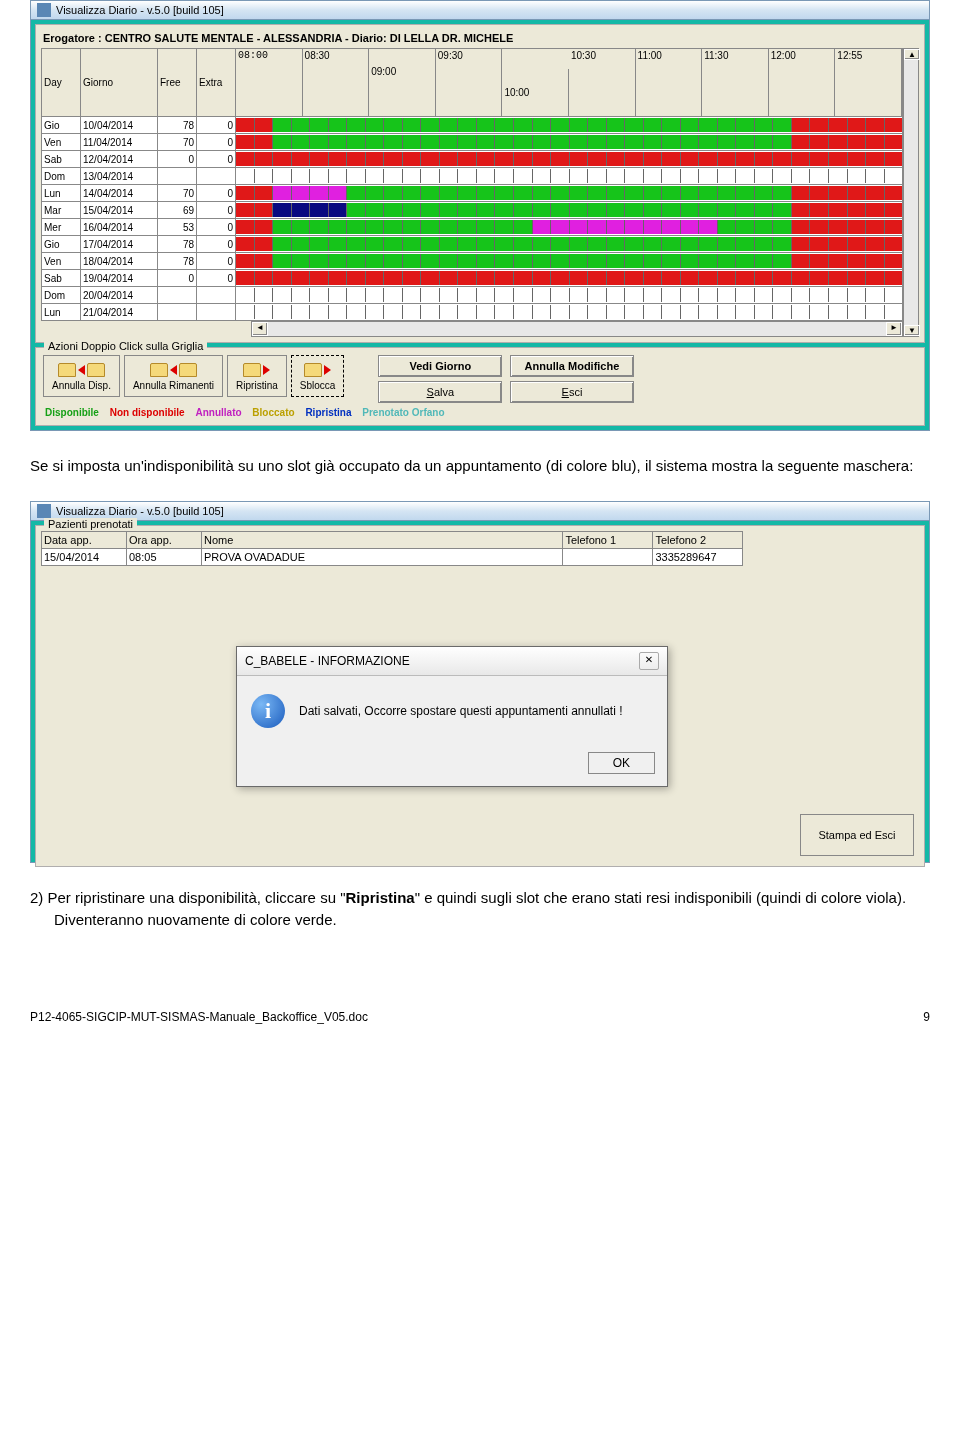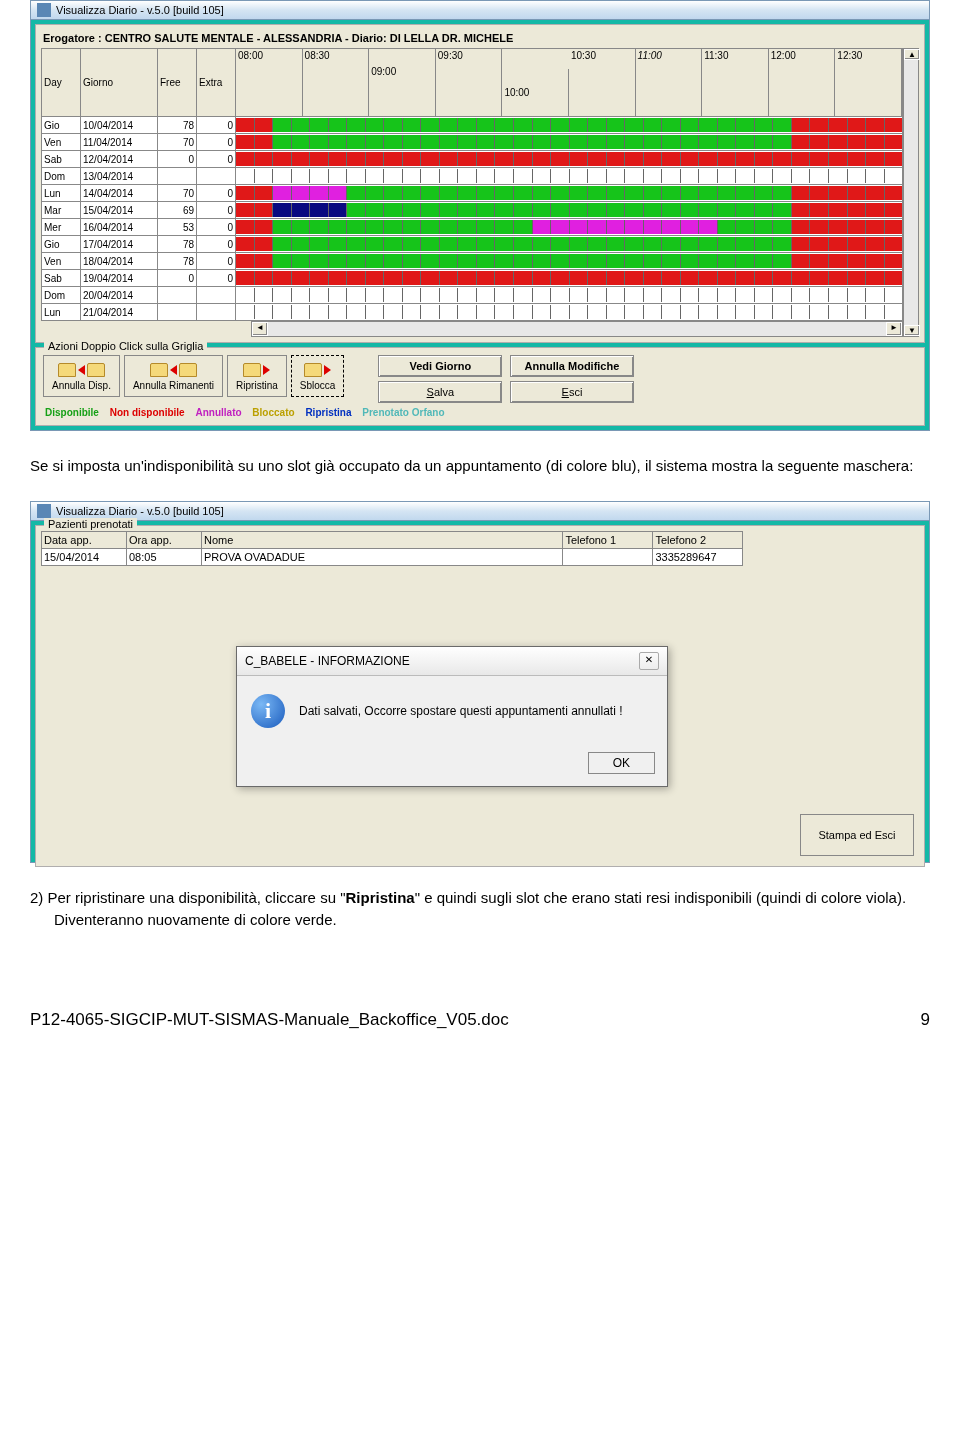--- a/index.html
+++ b/index.html
@@ -56,21 +56,21 @@
   .dialog { position:absolute; left:200px; top:120px; width:430px; border:1px solid #6a6a6a; background:#f0f0f0; box-shadow:2px 2px 8px rgba(0,0,0,.3); font-size:12px; }
   .dlg-title { background:linear-gradient(#fff,#e8e8e8); padding:5px 8px; border-bottom:1px solid #bbb; display:flex; justify-content:space-between; align-items:center; }
   .dlg-close { width:18px; height:16px; border:1px solid #aaa; text-align:center; font-size:10px; line-height:14px; border-radius:2px; }
   .dlg-body { display:flex; align-items:center; padding:18px 14px; gap:14px; }
   .info-icon { width:34px; height:34px; border-radius:50%; background:radial-gradient(circle at 30% 30%,#7ab8f5,#1a5bbd); color:#fff; font-weight:bold; font-size:22px; display:flex; align-items:center; justify-content:center; font-family:Georgia,serif; }
   .dlg-btns { text-align:right; padding:6px 12px 12px; }
   .dlg-btn { border:1px solid #888; background:#f0f0f0; padding:3px 24px; font-size:12px; }
 
   .stampa { position:absolute; right:10px; bottom:10px; border:1px solid #888; background:#ece9d8; padding:14px 6px; font-size:11px; text-align:center; width:100px; }
 
-  .footer { display:flex; justify-content:space-between; font-size:17px; margin-top:80px; }
+  .footer { display:flex; justify-content:space-between; font-size:12px; margin-top:80px; }
 </style>
 </head>
 <body>
 <div class="page">
 
 <div class="win">
   <div class="titlebar">
     <div class="win-icon"></div>
     <span>Visualizza Diario - v.5.0 [build 105]</span>
   </div>
@@ -81,30 +81,30 @@
       <div style="flex:1;">
         <table class="gridtbl">
           <thead>
                 <tr id="sched-head">
                   <th style="width: 34px;">Day</th>
                   <th style="width: 72px;">Giorno</th>
                   <th style="width: 34px;">Free</th>
                   <th style="width: 34px;">Extra</th>
                   <th style="background: rgb(236, 233, 216); padding: 0px;">
                     <div style="display: flex;">
-                      <div style="flex: 1 1 0%; border-right: 1px solid rgb(136, 136, 136); padding: 1px 2px;">08:00</div>
+                      <div style="flex: 1 1 0%; border-right: 1px solid rgb(136, 136, 136); padding: 1px 2px; font-family: Liberation Mono, monospace;">08:00</div>
                       <div style="flex: 1 1 0%; border-right: 1px solid rgb(136, 136, 136); padding: 1px 2px;">08:30</div>
                       <div style="flex: 1 1 0%; border-right: 1px solid rgb(136, 136, 136); padding: 17px 2px;">09:00</div>
                       <div style="flex: 1 1 0%; border-right: 1px solid rgb(136, 136, 136); padding: 1px 2px;">09:30</div>
                       <div style="flex: 1 1 0%; border-right: 1px solid rgb(136, 136, 136); padding: 18px 2px; margin-top: 20px;">10:00</div>
                       <div style="flex: 1 1 0%; border-right: 1px solid rgb(136, 136, 136); padding: 1px 2px;">10:30</div>
-                      <div style="flex: 1 1 0%; border-right: 1px solid rgb(136, 136, 136); padding: 1px 2px; font-style: italic;">11:00</div>
+                      <div style="flex: 1 1 0%; border-right: 1px solid rgb(136, 136, 136); padding: 1px 2px;">11:00</div>
                       <div style="flex: 1 1 0%; border-right: 1px solid rgb(136, 136, 136); padding: 1px 2px;">11:30</div>
                       <div style="flex: 1 1 0%; border-right: 1px solid rgb(136, 136, 136); padding: 1px 2px;">12:00</div>
-                      <div style="flex: 1 1 0%; border-right: 1px solid rgb(136, 136, 136); padding: 1px 2px;">12:30</div>
+                      <div style="flex: 1 1 0%; border-right: 1px solid rgb(136, 136, 136); padding: 1px 2px;">12:55</div>
                     </div>
                   </th>
                 </tr>
               </thead>
           <tbody id="sched-body">
                 <tr>
                   <td>Gio</td>
                   <td>10/04/2014</td>
                   <td class="num">78</td>
                   <td class="num">0</td>

